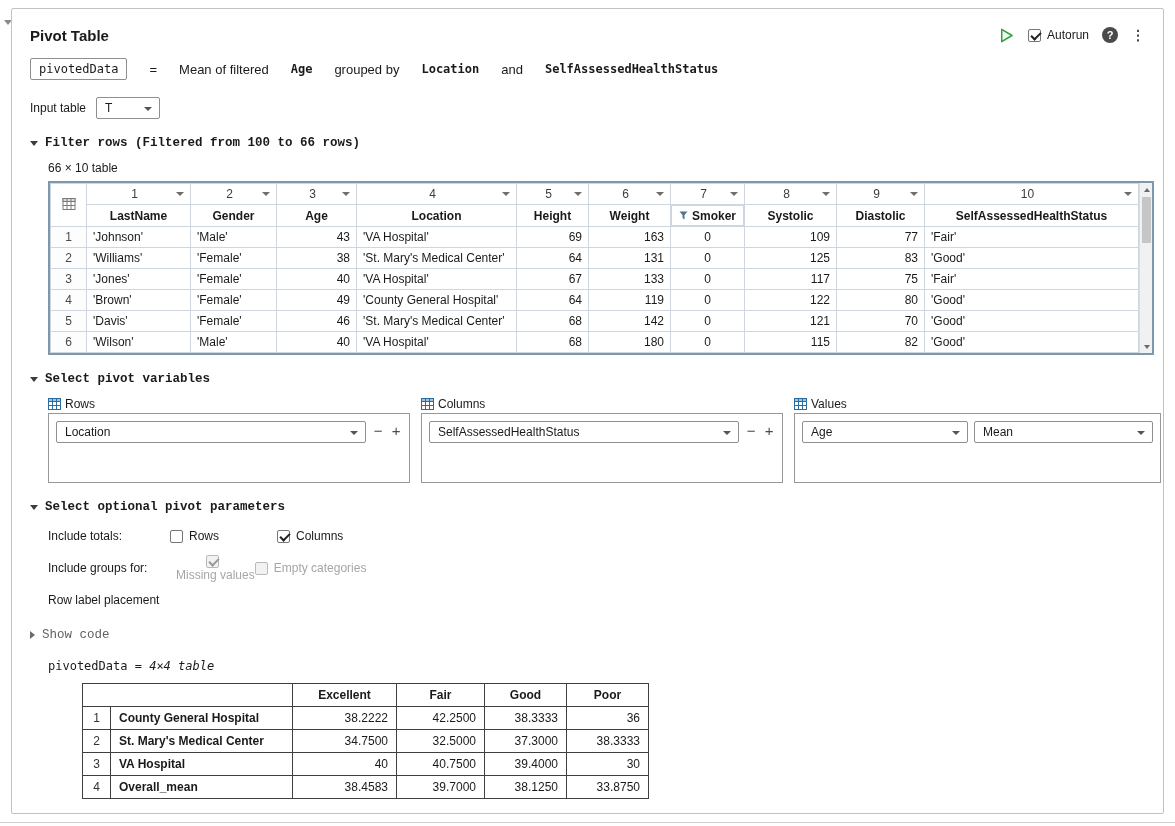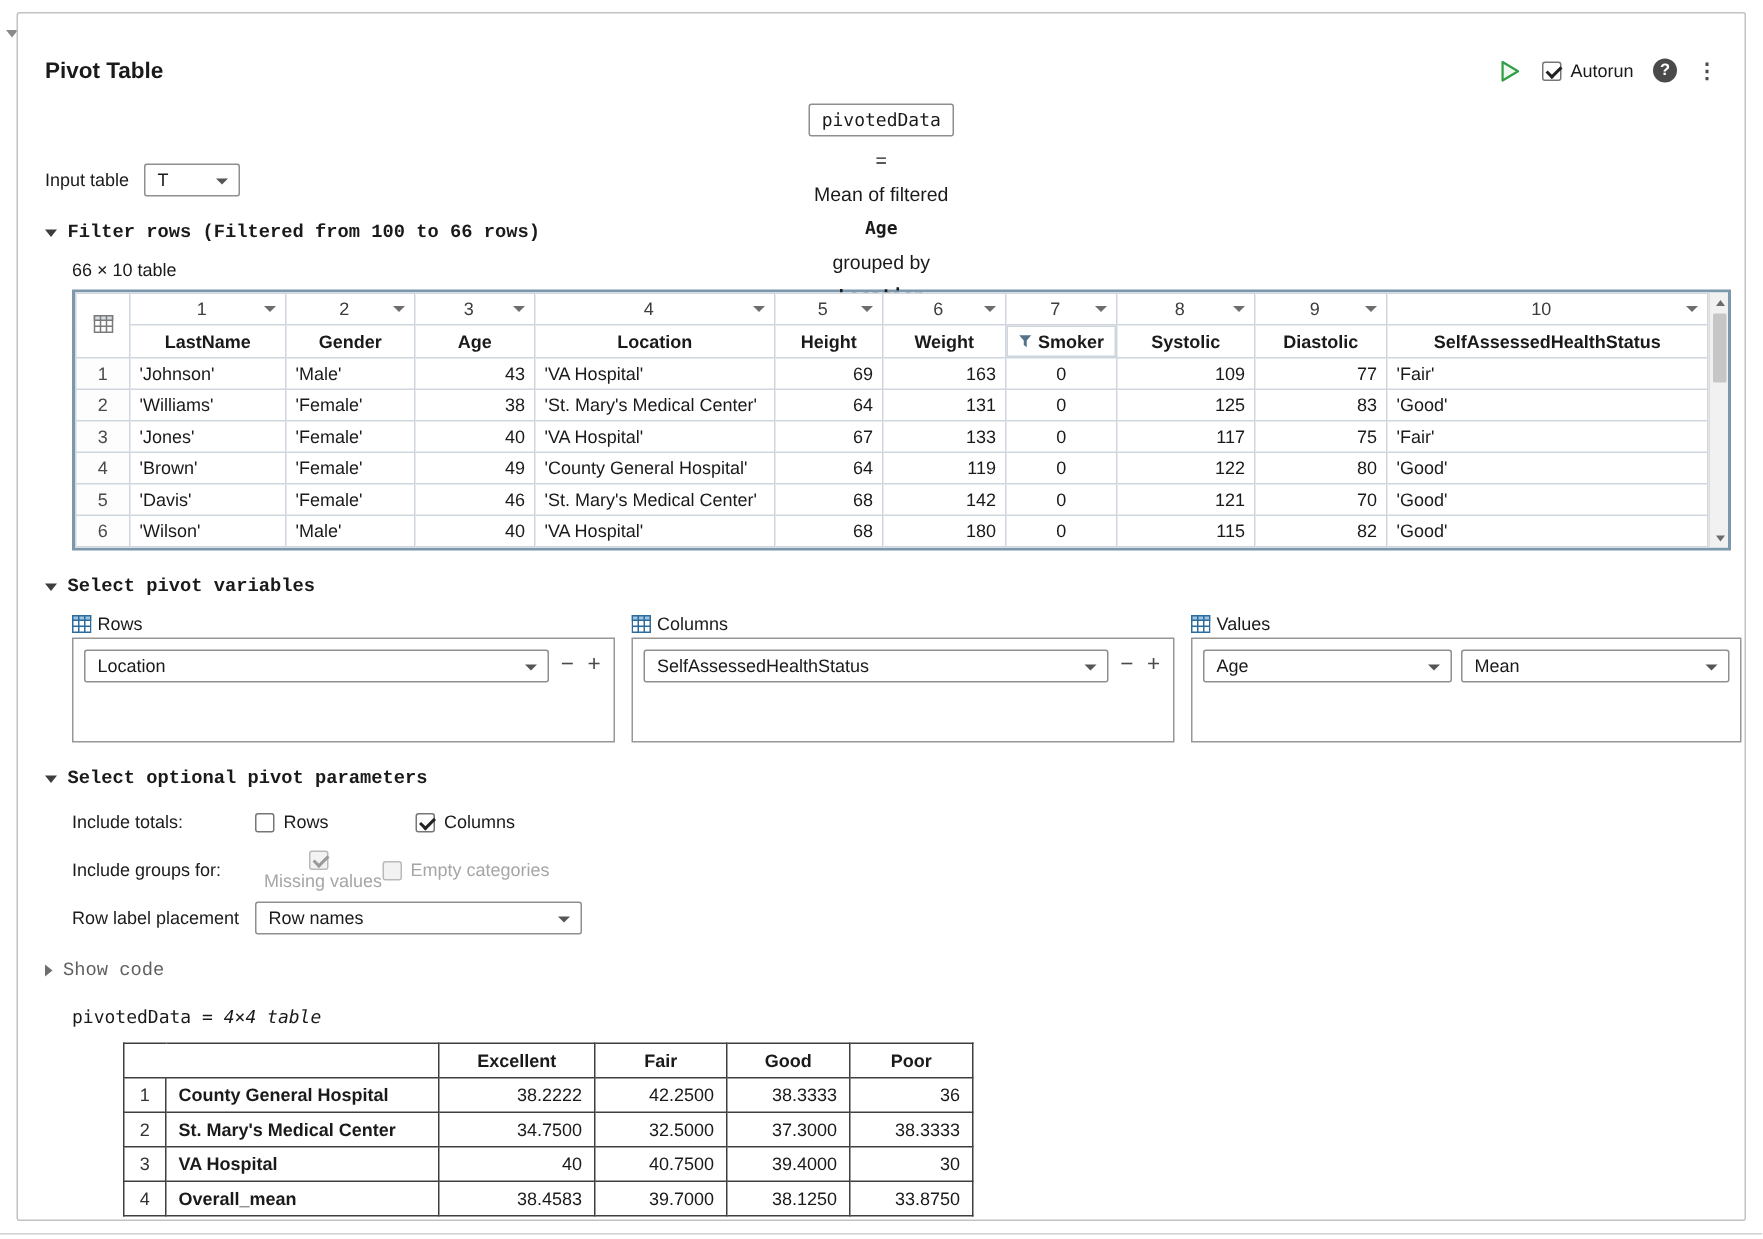--- a/index.html
+++ b/index.html
@@ -7,21 +7,21 @@
   body {
     font-family: "Liberation Sans", sans-serif;
     background:#ffffff; color:#1a1a1a; position:relative; overflow:hidden;
     font-size:12px;
   }
 
   .outer-collapse { position:absolute; left:4px; top:20px; width:0; height:0;
     border-left:4px solid transparent; border-right:4px solid transparent; border-top:5px solid #8a8a8a; cursor:pointer;}
 
   .panel { position:absolute; left:11px; top:8px; width:1153px; height:806px;
-    border:1px solid #c2c2c2; border-radius:2px; background:#fff; padding:26px 18px; overflow:hidden;}
+    border:1px solid #c2c2c2; border-radius:2px; background:#fff; padding:14px 18px; overflow:hidden;}
 
   .bottom-line { position:absolute; left:0; top:822px; width:1175px; height:0; border-top:1px solid #d0d0d0; }
 
   
   .hdr { display:flex; justify-content:space-between; align-items:center; height:24px; }
   .title { font-size:15px; font-weight:bold; }
   .hdr-right { display:flex; align-items:center; gap:13px; }
   .help-circle { width:16px; height:16px; border-radius:50%; background:#4a4a4a; color:#fff;
     font-size:11px; font-weight:bold; display:flex; align-items:center; justify-content:center; cursor:pointer;}
   .vdots { font-size:14px; font-weight:bold; color:#4a4a4a; line-height:16px; cursor:pointer; letter-spacing:0;}
@@ -30,21 +30,21 @@
   .cb { display:inline-block; width:13px; height:13px; border:1px solid #767676; border-radius:2px;
     background:#fff; position:relative; cursor:pointer; flex:0 0 auto;}
   .cb.checked::after { content:""; position:absolute; left:2px; top:2px; width:8px; height:4px;
     border-left:2px solid #222; border-bottom:2px solid #222; transform:rotate(-45deg); }
   .cb.disabled { background:#f2f2f2; border-color:#b9b9b9; }
   .cb.disabled.checked::after { border-color:#9a9a9a; }
   .cb-lbl { margin-left:6px; }
   .lbl-disabled { color:#a6a6a6; }
 
   
-  .summary { display:flex; align-items:center; gap:8px; margin-top:10px; font-size:13px; height:24px;flex-direction:column;}
+  .summary { display:flex; align-items:center; gap:22px; margin-top:10px; font-size:13px; height:24px;}
   .varbox { border:1px solid #8f8f8f; border-radius:2px; padding:3px 8px; font-family:"DejaVu Sans Mono",monospace; font-size:12px; cursor:text;}
   .codeword { font-family:"DejaVu Sans Mono",monospace; font-size:12px; font-weight:600; }
 
   
   .select { position:relative; display:inline-flex; align-items:center; height:22px;
     border:1px solid #8f8f8f; border-radius:2px; background:#fff; padding:0 22px 0 8px;
     font-size:12px; cursor:pointer; white-space:nowrap; overflow:hidden;}
   .select .chev { position:absolute; right:7px; top:9px; width:0; height:0;
     border-left:4px solid transparent; border-right:4px solid transparent; border-top:4px solid #555; }
 
@@ -445,24 +445,20 @@
       <span class="cb-lbl lbl-disabled">Missing values</span>
     </span>
     <span class="cbg">
       <span class="cb disabled"></span>
       <span class="cb-lbl lbl-disabled">Empty categories</span>
     </span>
   </div>
 
   <div class="opt-row">
     <span class="opt-label">Row label placement</span>
-    <span class="select" style="width:218px;">
-      <span>Row names</span>
-      <span class="chev"></span>
-    </span>
   </div>
 
 
   <div class="sec muted">
     <span class="tri-r"></span>
     <span>Show code</span>
   </div>
 
   <div class="out-code">
     <span>pivotedData = </span><span class="it">4×4 table</span>

